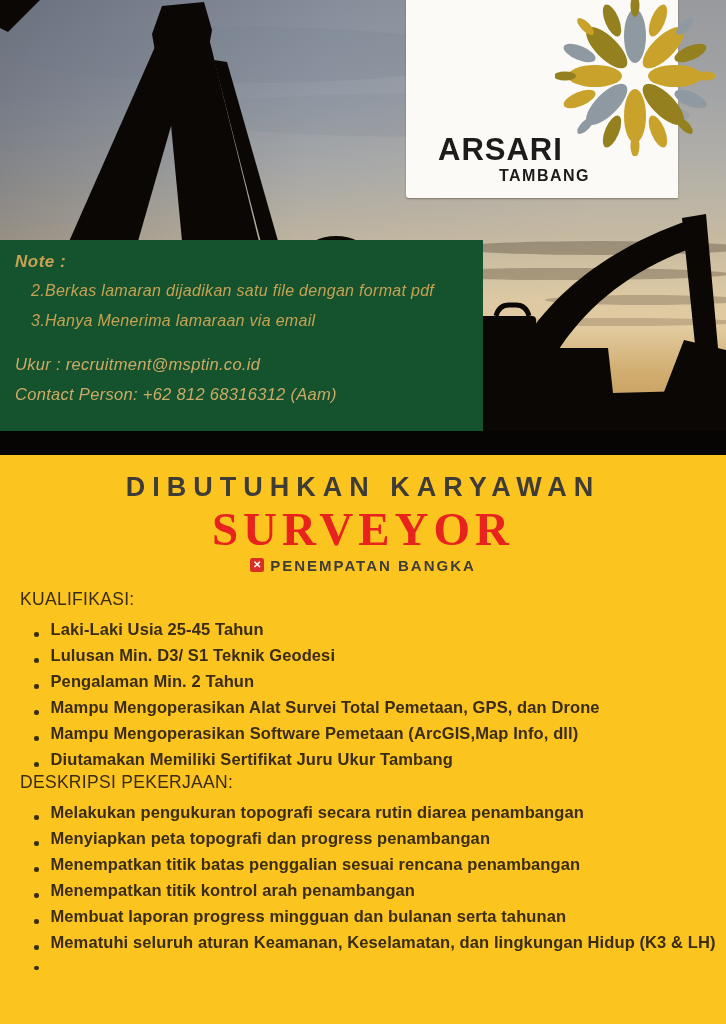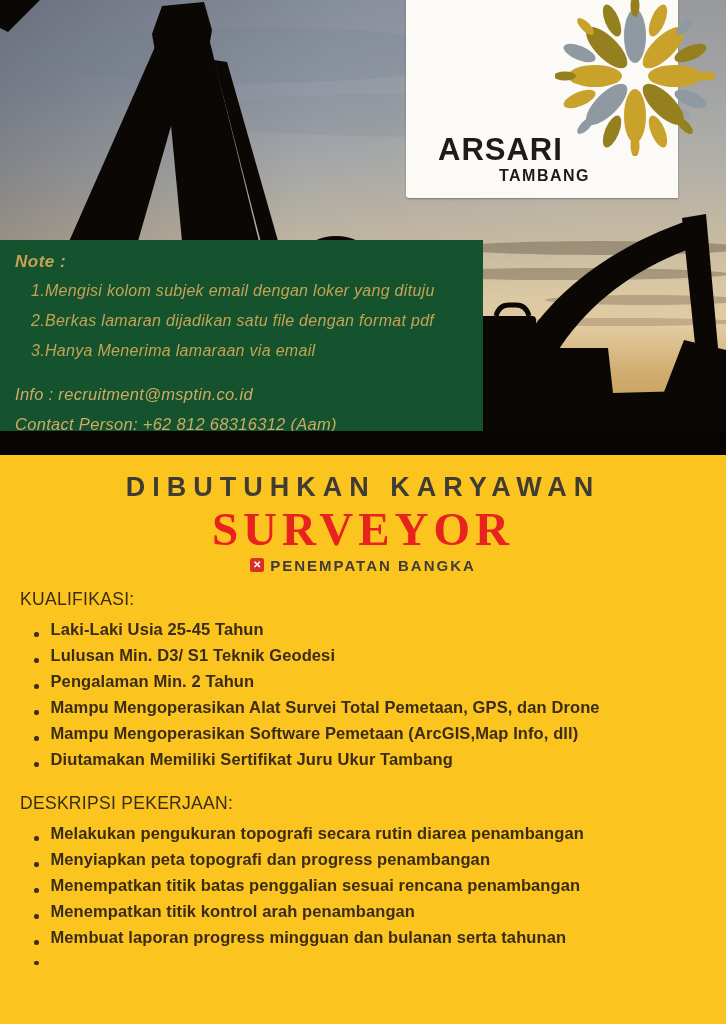--- a/index.html
+++ b/index.html
@@ -75,21 +75,21 @@
   }
   .placement-icon{
     width:14px; height:14px; background:#d93025; border-radius:2.5px;
     color:#ffffff; font-size:10px; font-weight:700; line-height:14px; text-align:center;
     font-style:normal;
   }
   .placement-label{ font-size:15px; font-weight:700; letter-spacing:2px; color:#3f3c36; }
 
   .info-block{ padding-left:20px; padding-right:14px; }
   .info-block.qualifications{ margin-top:15px; }
-  .info-block.description{ margin-top:21px; }
+  .info-block.description{ }
   .block-title{
     font-size:17.5px; font-weight:400; color:var(--dark, #3a2c15); letter-spacing:.3px;
     margin-bottom:6px;
   }
   .bullet-list{ list-style:none; }
   .bullet-list li{
     display:flex; align-items:center;
     font-size:16.5px; font-weight:700; color:var(--dark, #3a2c15);
     line-height:26px; letter-spacing:.1px; white-space:nowrap;
   }
@@ -171,26 +171,25 @@
     </svg>
     <div class="logo-text">
       <div class="logo-company">ARSARI</div>
       <div class="logo-division">TAMBANG</div>
     </div>
   </div>
 
   <div class="note-panel">
     <div class="note-label">Note :</div>
     <div class="note-list">
-        <div class="note-item">1.Mengisi kolom subjek email dengan loker yang dituju</div>
         <div class="note-item">2.Berkas lamaran dijadikan satu file dengan format pdf</div>
         <div class="note-item">3.Hanya Menerima lamaraan via email</div>
       </div>
     <div class="contact-block">
-      <div class="contact-line">Info : recruitment@msptin.co.id</div>
+      <div class="contact-line">Ukur : recruitment@msptin.co.id</div>
       <div class="contact-line">Contact Person: +62 812 68316312 (Aam)</div>
     </div>
   </div>
   <div class="bottom-strip"></div>
 
   <div class="yellow-section">
     <div class="vacancy-heading">DIBUTUHKAN KARYAWAN</div>
     <div class="vacancy-position">SURVEYOR</div>
     <div class="placement-row">
       <span class="placement-icon">✕</span>
@@ -245,18 +244,22 @@
           <li>
           <span class="dot"></span>
           <span>Menempatkan titik kontrol arah penambangan</span>
         </li>
           <li>
           <span class="dot"></span>
           <span>Membuat laporan progress mingguan dan bulanan serta tahunan</span>
         </li>
           <li>
           <span class="dot"></span>
+          <span>Mematuhi seluruh aturan Keamanan, Keselamatan, dan lingkungan Hidup (K3 &amp; LH)</span>
+        </li>
+          <li>
+          <span class="dot"></span>
         </li>
         </ul>
     </div>
   </div>
 
 </div>
 
 </body></html>

